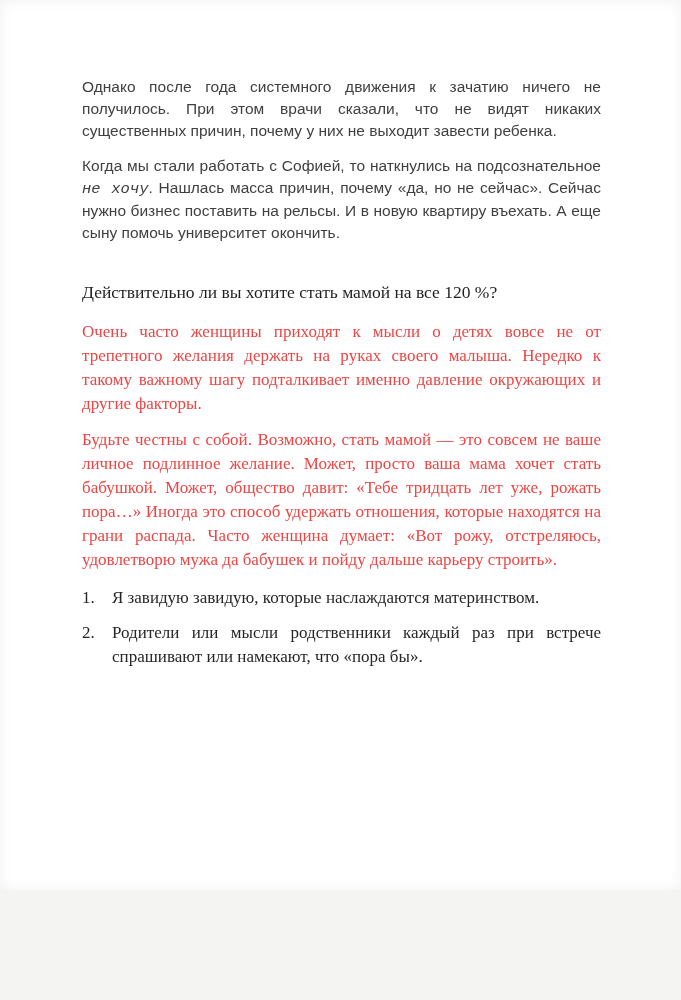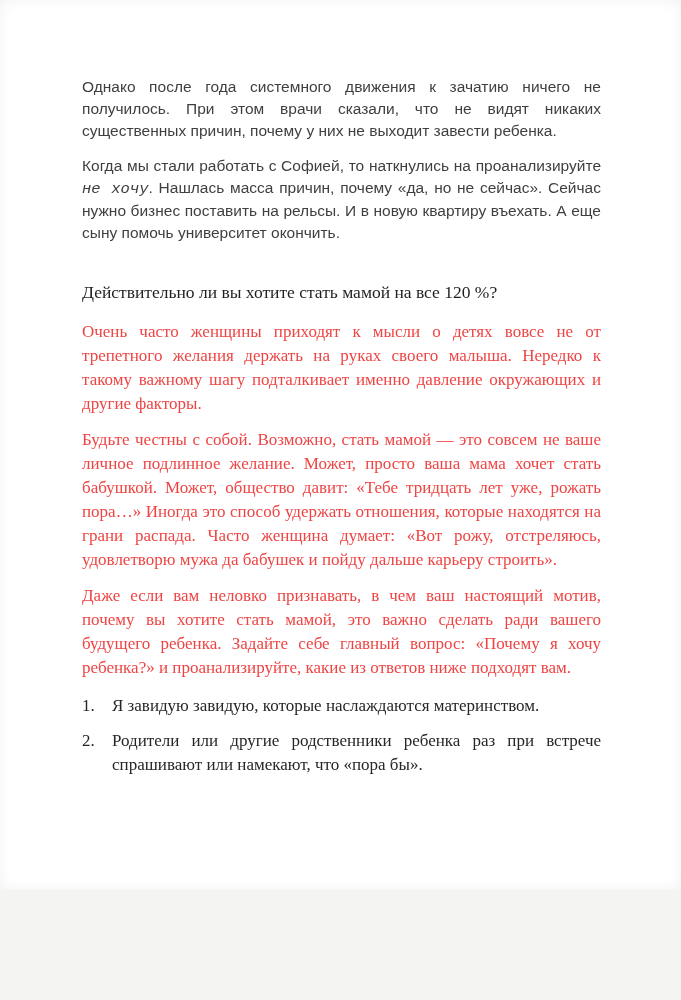--- a/index.html
+++ b/index.html
@@ -102,37 +102,36 @@
   }
 </style>
 </head>
 <body>
 
 <div class="page">
   <div class="content">
 
     <p class="case-p">Однако после года системного движения к зачатию ничего не получилось. При этом врачи сказали, что не видят никаких существенных причин, почему у них не выходит завести ребенка.</p>
 
-    <p class="case-p"><span>Когда мы стали работать с Софией, то наткнулись на проанализируйте </span><span class="em">не хочу</span><span>. Нашлась масса причин, почему «да, но не сейчас». Сейчас нужно бизнес поставить на рельсы. И в новую квартиру въехать. А еще сыну помочь университет окончить.</span></p>
+    <p class="case-p"><span>Когда мы стали работать с Софией, то наткнулись на подсознательное </span><span class="em">не хочу</span><span>. Нашлась масса причин, почему «да, но не сейчас». Сейчас нужно бизнес поставить на рельсы. И в новую квартиру въехать. А еще сыну помочь университет окончить.</span></p>
 
 
     <h2 class="section-heading">Действительно ли вы хотите стать мамой на все 120 %?</h2>
 
     <p class="body-p">Очень часто женщины приходят к мысли о детях вовсе не от трепетного желания держать на руках своего малыша. Нередко к такому важному шагу подталкивает именно давление окружающих и другие факторы.</p>
     <p class="body-p">Будьте честны с собой. Возможно, стать мамой — это совсем не ваше личное подлинное желание. Может, просто ваша мама хочет стать бабушкой. Может, общество давит: «Тебе тридцать лет уже, рожать пора…» Иногда это способ удержать отношения, которые находятся на грани распада. Часто женщина думает: «Вот рожу, отстреляюсь, удовлетворю мужа да бабушек и пойду дальше карьеру строить».</p>
-    <p class="body-p">Даже если вам неловко признавать, в чем ваш настоящий мотив, почему вы хотите стать мамой, это важно сделать ради вашего будущего ребенка. Задайте себе главный вопрос: «Почему я хочу ребенка?» и проанализируйте, какие из ответов ниже подходят вам.</p>
 
     <div class="list">
       <div class="list-item">
         <span class="list-num">1.</span>
         <span class="list-text">Я завидую завидую, которые наслаждаются материнством.</span>
       </div>
       <div class="list-item">
         <span class="list-num">2.</span>
-        <span class="list-text">Родители или другие родственники ребенка раз при встрече спрашивают или намекают, что «пора бы».</span>
+        <span class="list-text">Родители или мысли родственники каждый раз при встрече спрашивают или намекают, что «пора бы».</span>
       </div>
     </div>
 
   </div>
 
   <div class="footer">
     <span class="footer-chapter">Глава 3. Что мешает вам стать мамой?</span>
     <span class="footer-page">105</span>
   </div>
 </div>

